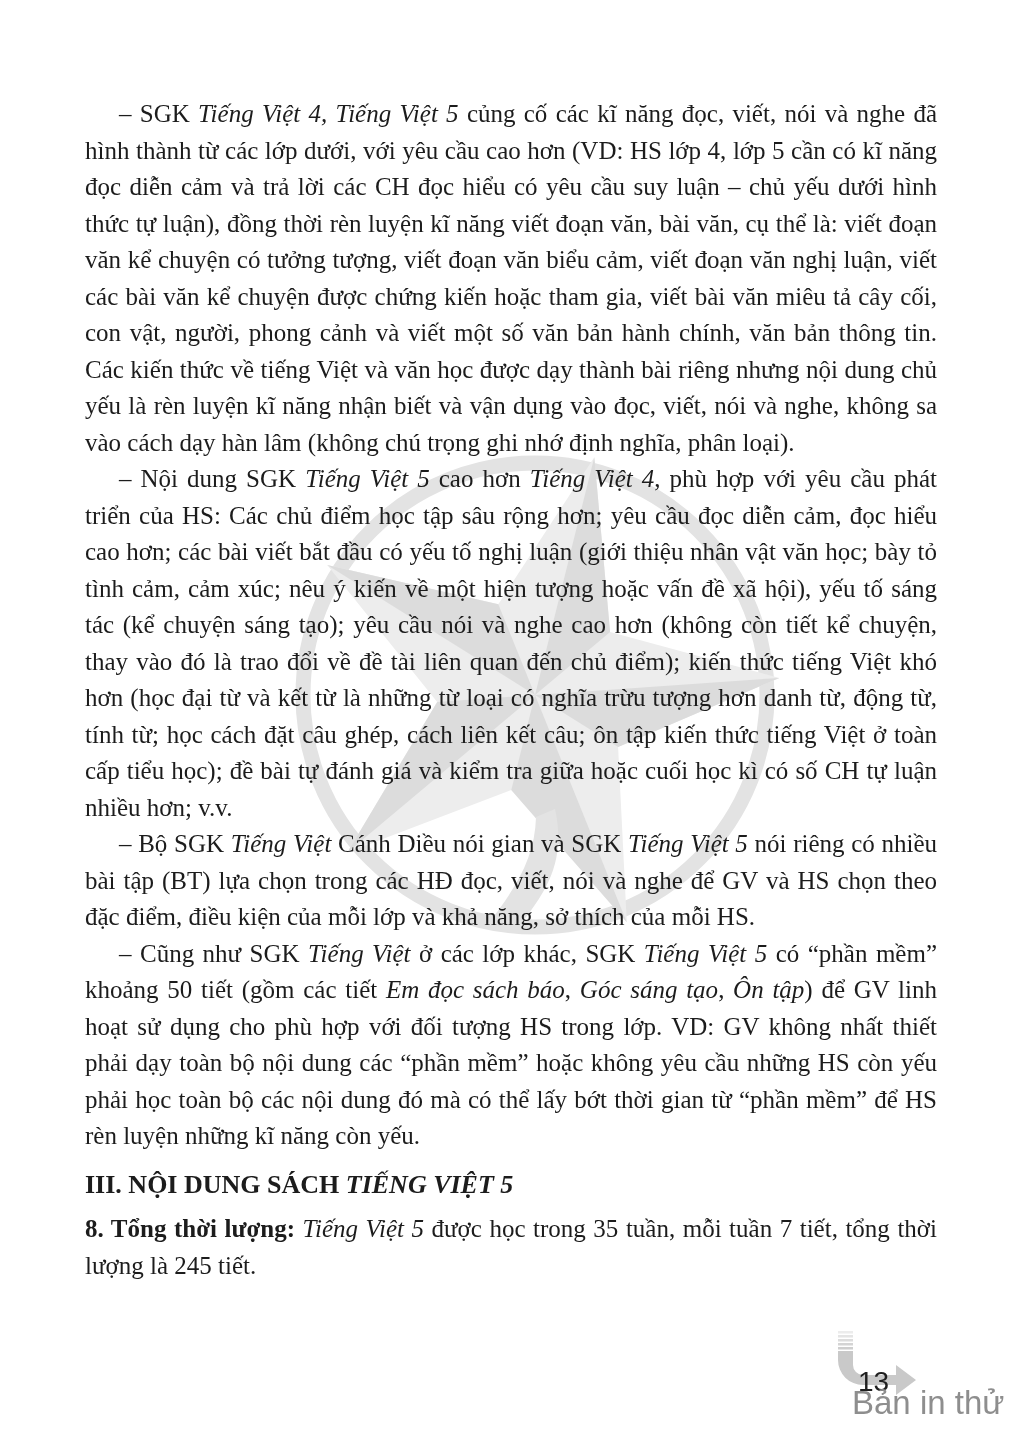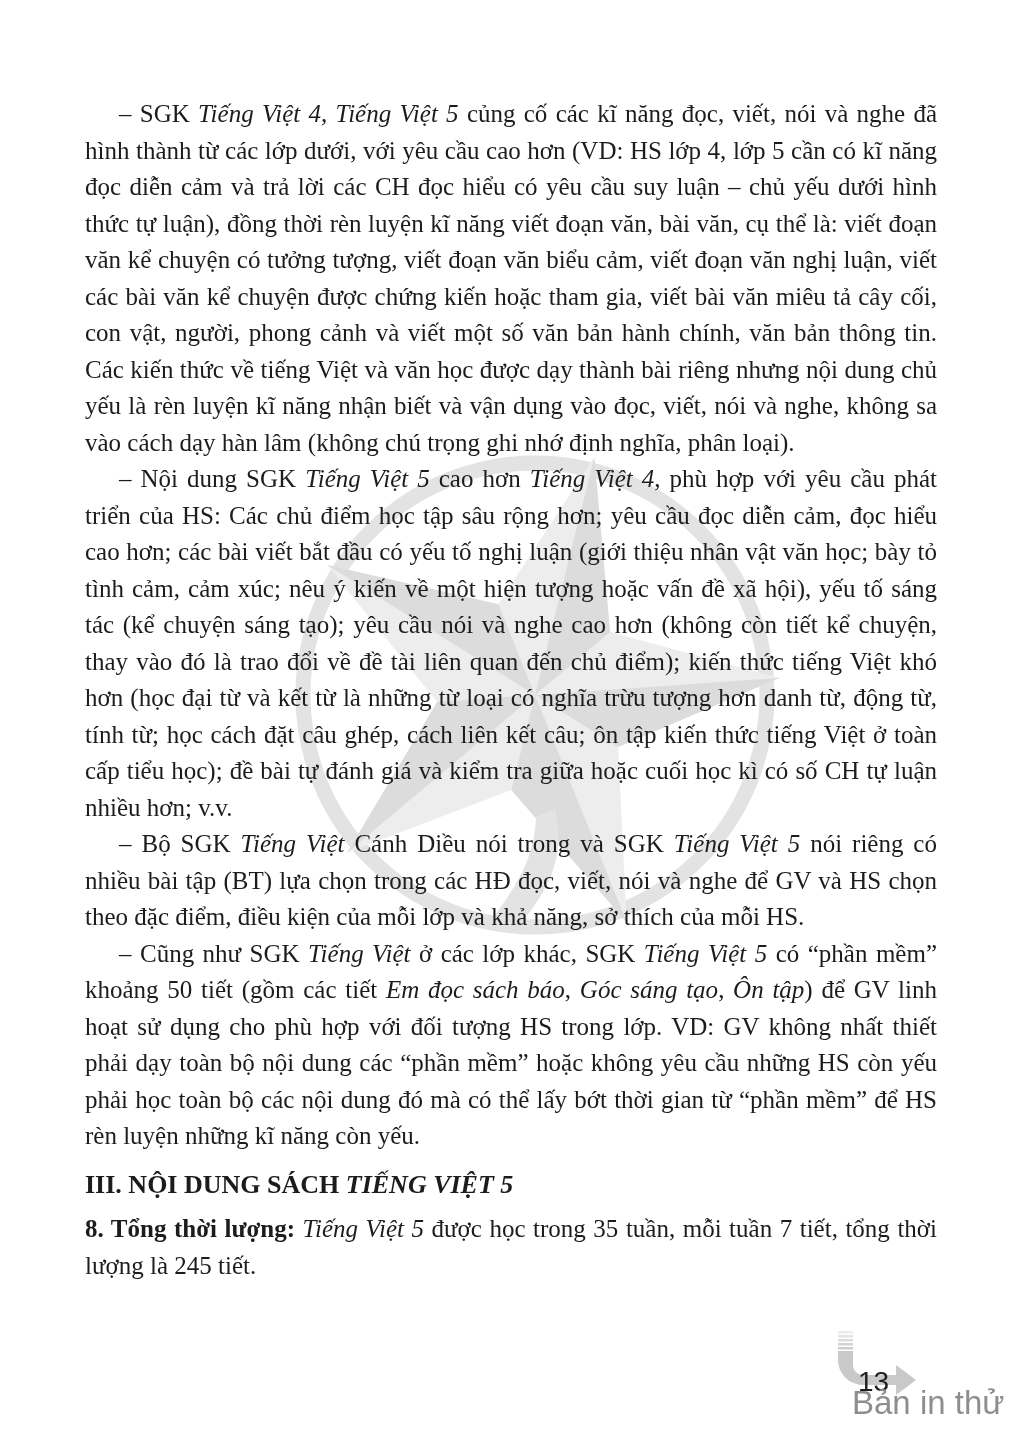--- a/index.html
+++ b/index.html
@@ -66,21 +66,21 @@
     <path d="M280,268 L524.4,250.9 L363.1,319.9 Z" fill="#dcdcdc"></path>
     <path d="M280,268 L371.8,495.2 L256.3,363.1 Z" fill="#dcdcdc"></path>
     <path d="M280,268 L92.3,425.5 L182.2,274.9 Z" fill="#dcdcdc"></path>
     <path d="M280,268 L72.2,138.1 L243.3,177.2 Z" fill="#dcdcdc"></path>
     <path d="M300,382 C312,436 290,468 258,506 L232,498 C262,460 280,430 281,390 Z" fill="#e3e3e3"></path>
   </svg>
 
   <div class="content">
     <p class="para indent"><span class="run-n">– SGK </span><span class="run-i">Tiếng Việt 4, Tiếng Việt 5</span><span class="run-n"> củng cố các kĩ năng đọc, viết, nói và nghe đã hình thành từ các lớp dưới, với yêu cầu cao hơn (VD: HS lớp 4, lớp 5 cần có kĩ năng đọc diễn cảm và trả lời các CH đọc hiểu có yêu cầu suy luận – chủ yếu dưới hình thức tự luận), đồng thời rèn luyện kĩ năng viết đoạn văn, bài văn, cụ thể là: viết đoạn văn kể chuyện có tưởng tượng, viết đoạn văn biểu cảm, viết đoạn văn nghị luận, viết các bài văn kể chuyện được chứng kiến hoặc tham gia, viết bài văn miêu tả cây cối, con vật, người, phong cảnh và viết một số văn bản hành chính, văn bản thông tin. Các kiến thức về tiếng Việt và văn học được dạy thành bài riêng nhưng nội dung chủ yếu là rèn luyện kĩ năng nhận biết và vận dụng vào đọc, viết, nói và nghe, không sa vào cách dạy hàn lâm (không chú trọng ghi nhớ định nghĩa, phân loại).</span></p>
     <p class="para indent"><span class="run-n">– Nội dung SGK </span><span class="run-i">Tiếng Việt 5</span><span class="run-n"> cao hơn </span><span class="run-i">Tiếng Việt 4</span><span class="run-n">, phù hợp với yêu cầu phát triển của HS: Các chủ điểm học tập sâu rộng hơn; yêu cầu đọc diễn cảm, đọc hiểu cao hơn; các bài viết bắt đầu có yếu tố nghị luận (giới thiệu nhân vật văn học; bày tỏ tình cảm, cảm xúc; nêu ý kiến về một hiện tượng hoặc vấn đề xã hội), yếu tố sáng tác (kể chuyện sáng tạo); yêu cầu nói và nghe cao hơn (không còn tiết kể chuyện, thay vào đó là trao đổi về đề tài liên quan đến chủ điểm); kiến thức tiếng Việt khó hơn (học đại từ và kết từ là những từ loại có nghĩa trừu tượng hơn danh từ, động từ, tính từ; học cách đặt câu ghép, cách liên kết câu; ôn tập kiến thức tiếng Việt ở toàn cấp tiểu học); đề bài tự đánh giá và kiểm tra giữa hoặc cuối học kì có số CH tự luận nhiều hơn; v.v.</span></p>
-    <p class="para indent"><span class="run-n">– Bộ SGK </span><span class="run-i">Tiếng Việt</span><span class="run-n"> Cánh Diều nói trong và SGK </span><span class="run-i">Tiếng Việt 5</span><span class="run-n"> nói riêng có nhiều bài tập (BT) lựa chọn trong các HĐ đọc, viết, nói và nghe để GV và HS chọn theo đặc điểm, điều kiện của mỗi lớp và khả năng, sở thích của mỗi HS.</span></p>
+    <p class="para indent"><span class="run-n">– Bộ SGK </span><span class="run-i">Tiếng Việt</span><span class="run-n"> Cánh Diều nói gian và SGK </span><span class="run-i">Tiếng Việt 5</span><span class="run-n"> nói riêng có nhiều bài tập (BT) lựa chọn trong các HĐ đọc, viết, nói và nghe để GV và HS chọn theo đặc điểm, điều kiện của mỗi lớp và khả năng, sở thích của mỗi HS.</span></p>
     <p class="para indent"><span class="run-n">– Cũng như SGK </span><span class="run-i">Tiếng Việt</span><span class="run-n"> ở các lớp khác, SGK </span><span class="run-i">Tiếng Việt 5</span><span class="run-n"> có “phần mềm” khoảng 50 tiết (gồm các tiết </span><span class="run-i">Em đọc sách báo</span><span class="run-n">, </span><span class="run-i">Góc sáng tạo</span><span class="run-n">, </span><span class="run-i">Ôn tập</span><span class="run-n">) để GV linh hoạt sử dụng cho phù hợp với đối tượng HS trong lớp. VD: GV không nhất thiết phải dạy toàn bộ nội dung các “phần mềm” hoặc không yêu cầu những HS còn yếu phải học toàn bộ các nội dung đó mà có thể lấy bớt thời gian từ “phần mềm” để HS rèn luyện những kĩ năng còn yếu.</span></p>
     <h2 class="para main-heading"><span class="run-b">III. NỘI DUNG SÁCH </span><span class="run-bi">TIẾNG VIỆT 5</span></h2>
     <p class="para"><span class="run-b">8. Tổng thời lượng: </span><span class="run-i">Tiếng Việt 5</span><span class="run-n"> được học trong 35 tuần, mỗi tuần 7 tiết, tổng thời lượng là 245 tiết.</span></p>
   </div>
 
   <svg class="footer-arrow" viewBox="0 0 100 70" xmlns="http://www.w3.org/2000/svg" aria-hidden="true">
     <rect x="4" y="0" width="15" height="2.5" fill="#ececec"></rect>
     <rect x="4" y="4" width="15" height="2.5" fill="#e4e4e4"></rect>
     <rect x="4" y="8" width="15" height="2.5" fill="#dcdcdc"></rect>
     <rect x="4" y="12" width="15" height="2.5" fill="#d4d4d4"></rect>

